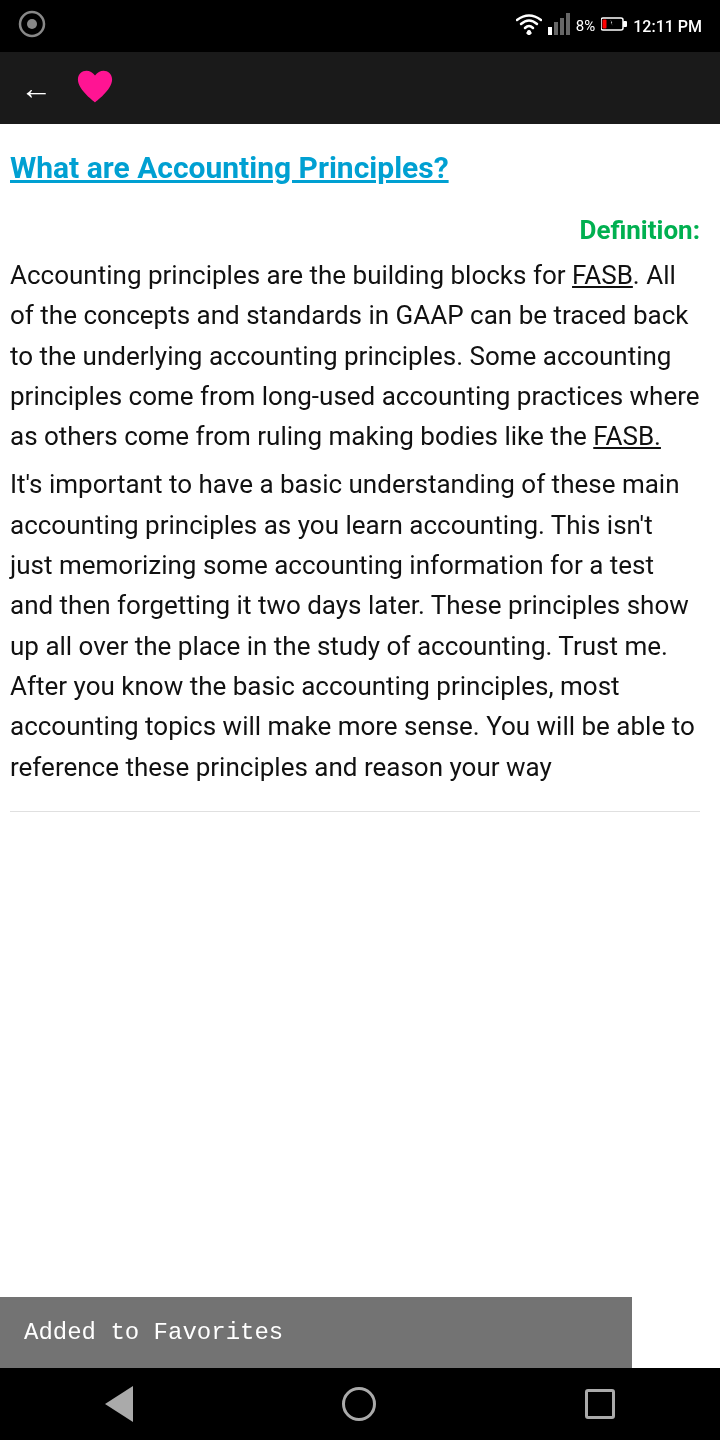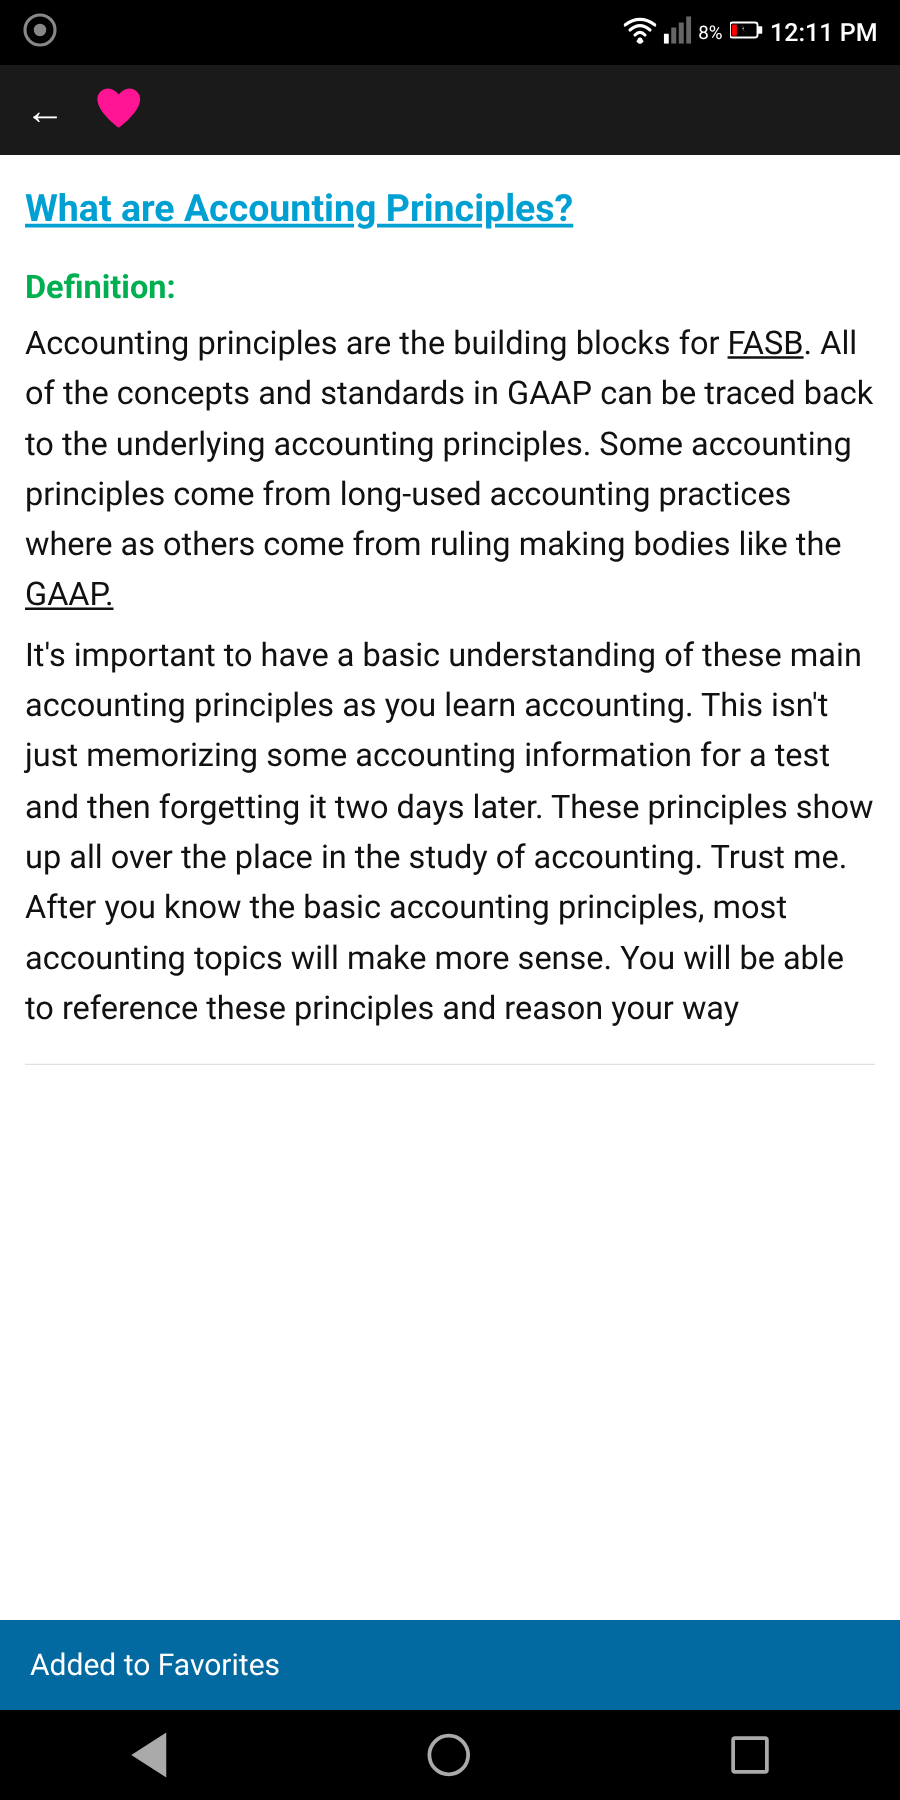--- a/index.html
+++ b/index.html
@@ -39,21 +39,21 @@
       font-size: 16px;
       color: #fff;
     }
 
     .status-bar .battery-text {
       font-size: 15px;
       color: #fff;
     }
 
     .status-bar .time-text {
-      font-size: 20px;
+      font-size: 16px;
       font-weight: 500;
       color: #fff;
       text-align: right;
     }
 
     
     .nav-bar {
       background: #1a1a1a;
       height: 72px;
       display: flex;
@@ -90,68 +90,70 @@
     }
 
     .heart-icon {
       width: 38px;
       height: 38px;
     }
 
     
     .content-area {
       flex: 1;
-      padding: 24px 20px 20px 20px;
+      padding: 24px 20px 20px 10px;
       overflow-y: auto;
     }
 
     .article-title {
       color: #00a0d2;
       font-size: 30px;
       font-weight: bold;
       text-decoration: underline;
       margin-bottom: 28px;
       line-height: 1.3;
       cursor: pointer;
     }
 
     .definition-label {
       color: #00b050;
       font-size: 26px;
       font-weight: bold;
       margin-bottom: 10px;
+      text-align: right;
     }
 
     .content-text {
       font-size: 26px;
       color: #111;
       line-height: 1.55;
     }
 
     .content-text .gaap-link {
       text-decoration: underline;
       color: #111;
     }
 
     .content-text .fasb-link {
       text-decoration: underline;
       color: #111;
     }
 
     
     .snackbar {
-      background: #0369a1;
+      background: #737373;
       color: #fff;
       font-size: 24px;
       padding: 22px 24px;
       position: fixed;
       bottom: 72px;
       left: 0;
-      width: 720px;
+      width: 632px;
       z-index: 100;
+      font-family: Liberation Mono, monospace;
     }
 
     
     .bottom-nav {
       background: #000;
       height: 72px;
       display: flex;
       align-items: center;
       justify-content: space-around;
       flex-shrink: 0;
@@ -258,21 +260,21 @@
     </svg>
   </button>
 </div>
 
 <div class="content-area">
   <div class="article-title">What are Accounting Principles?</div>
 
   <div class="definition-label">Definition:</div>
 
   <div class="content-text">
-    Accounting principles are the building blocks for <span class="gaap-link">FASB</span>. All of the concepts and standards in GAAP can be traced back to the underlying accounting principles. Some accounting principles come from long-used accounting practices where as others come from ruling making bodies like the <span class="fasb-link">GAAP.</span>
+    Accounting principles are the building blocks for <span class="gaap-link">FASB</span>. All of the concepts and standards in GAAP can be traced back to the underlying accounting principles. Some accounting principles come from long-used accounting practices where as others come from ruling making bodies like the <span class="fasb-link">FASB.</span>
   </div>
 
   <div class="content-text" style="margin-top: 8px;">It's important to have a basic understanding of these main accounting principles as you learn accounting. This isn't just memorizing some accounting information for a test and then forgetting it two days later. These principles show up all over the place in the study of accounting. Trust me. After you know the basic accounting principles, most accounting topics will make more sense. You will be able to reference these principles and reason your way</div>
 
   <hr class="content-divider" style="margin-top: 24px;">
   <div class="white-space"></div>
 </div>
 
 <div class="snackbar">
   <span>Added to Favorites</span>

